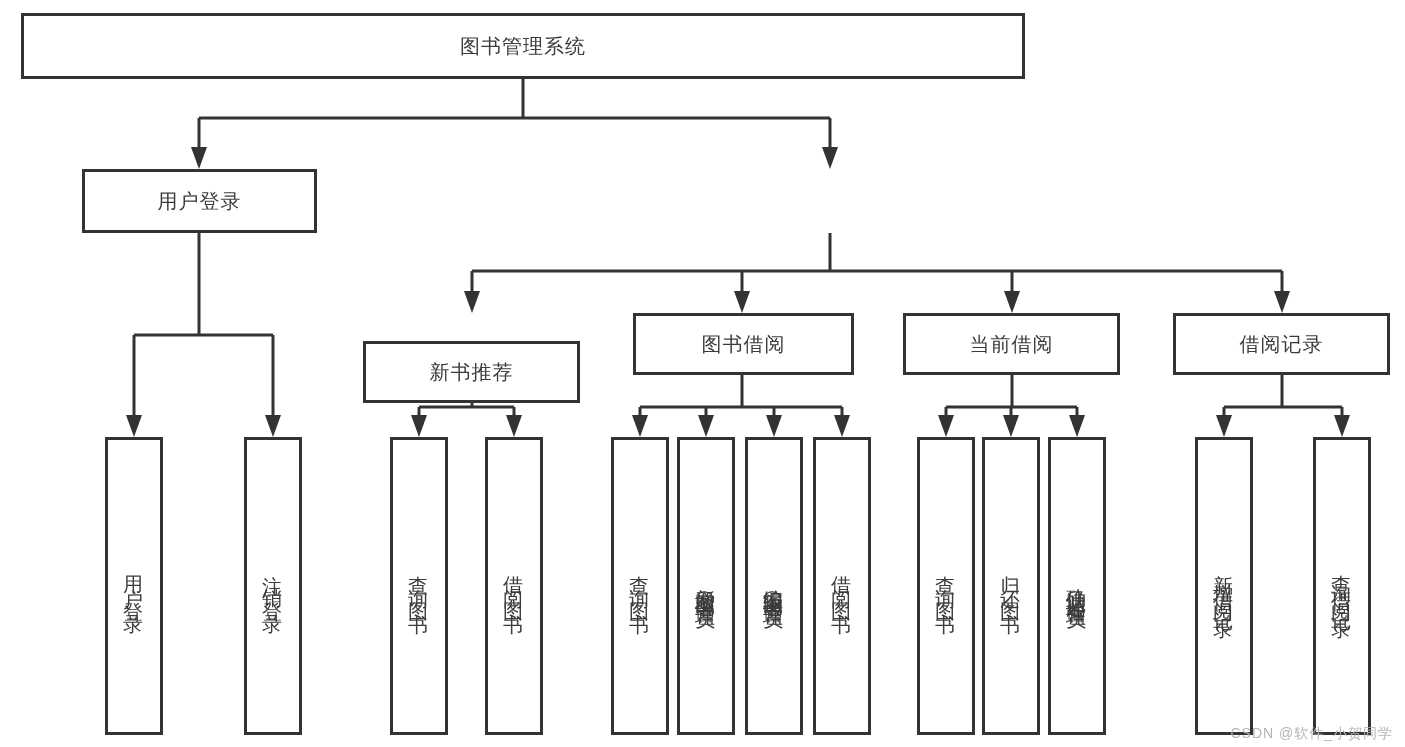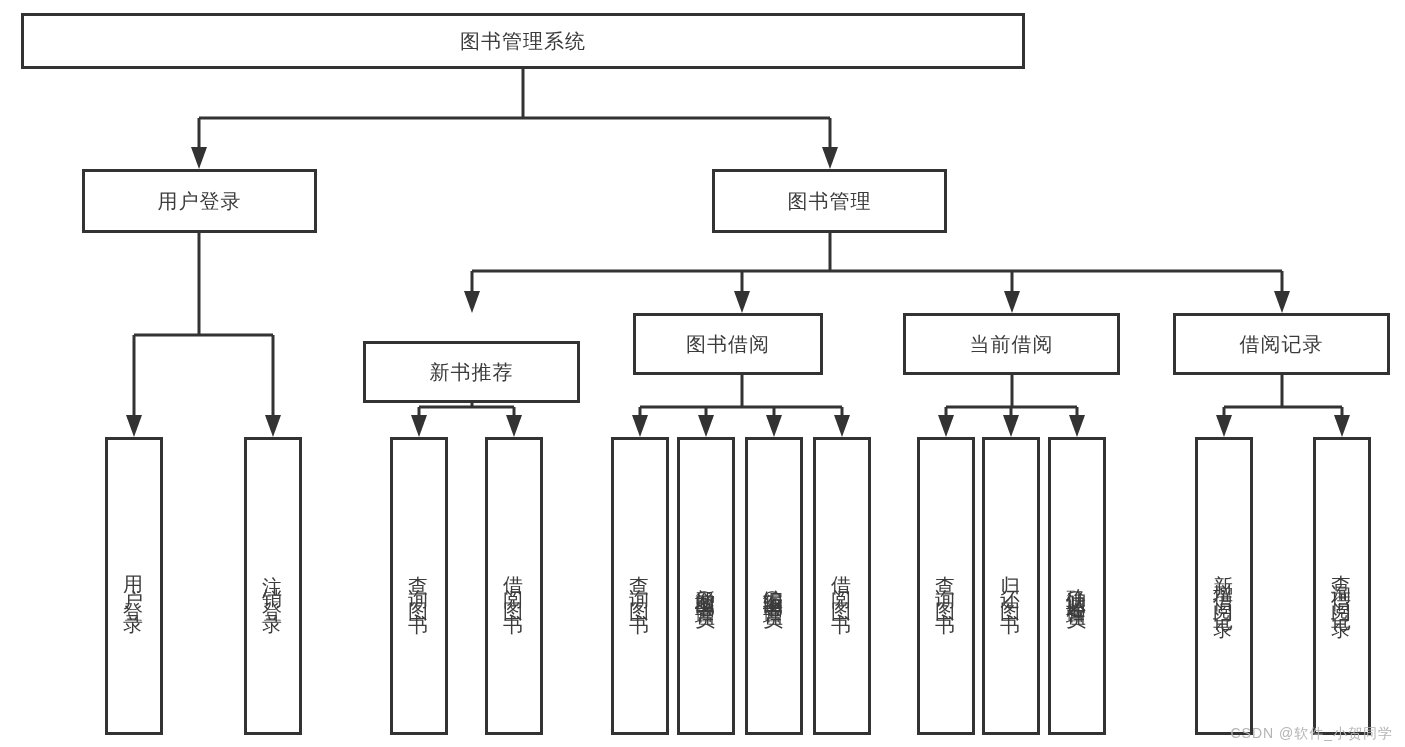--- a/index.html
+++ b/index.html
@@ -107,27 +107,26 @@
       <polygon points="766,415 782,415 774,437"></polygon>
       <polygon points="834,415 850,415 842,437"></polygon>
       <polygon points="938,415 954,415 946,437"></polygon>
       <polygon points="1003,415 1019,415 1011,437"></polygon>
       <polygon points="1069,415 1085,415 1077,437"></polygon>
       <polygon points="1216,415 1232,415 1224,437"></polygon>
       <polygon points="1334,415 1350,415 1342,437"></polygon>
     </g>
   </svg>
 
-  <div class="box" style="left:21px; top:13px; width:1004px; height:56px;">图书管理系统</div>
+  <div class="box" style="left:21px; top:13px; width:1004px; height:66px;">图书管理系统</div>
 
   <div class="box" style="left:82px; top:169px; width:235px; height:64px;">用户登录</div>
-  <div class="box" style="left:712px; top:169px; width:235px; height:64px;">图书管理</div>
 
   <div class="box" style="left:363px; top:313px; width:217px; height:62px;margin-top:28px;">新书推荐</div>
-  <div class="box" style="left:633px; top:313px; width:190px; height:62px;">图书借阅</div>
+  <div class="box" style="left:633px; top:313px; width:221px; height:62px;">图书借阅</div>
   <div class="box" style="left:903px; top:313px; width:217px; height:62px;">当前借阅</div>
   <div class="box" style="left:1173px; top:313px; width:217px; height:62px;">借阅记录</div>
 
   <div class="box vbox ls-lg" style="left:105px; top:437px; width:58px; height:298px;">用户登录</div>
   <div class="box vbox ls-lg" style="left:244px; top:437px; width:58px; height:298px;">注销登录</div>
 
   <div class="box vbox ls-lg" style="left:390px; top:437px; width:58px; height:298px;">查询图书</div>
   <div class="box vbox ls-lg" style="left:485px; top:437px; width:58px; height:298px;">借阅图书</div>
 
   <div class="box vbox ls-lg" style="left:611px; top:437px; width:58px; height:298px;">查询图书</div>

